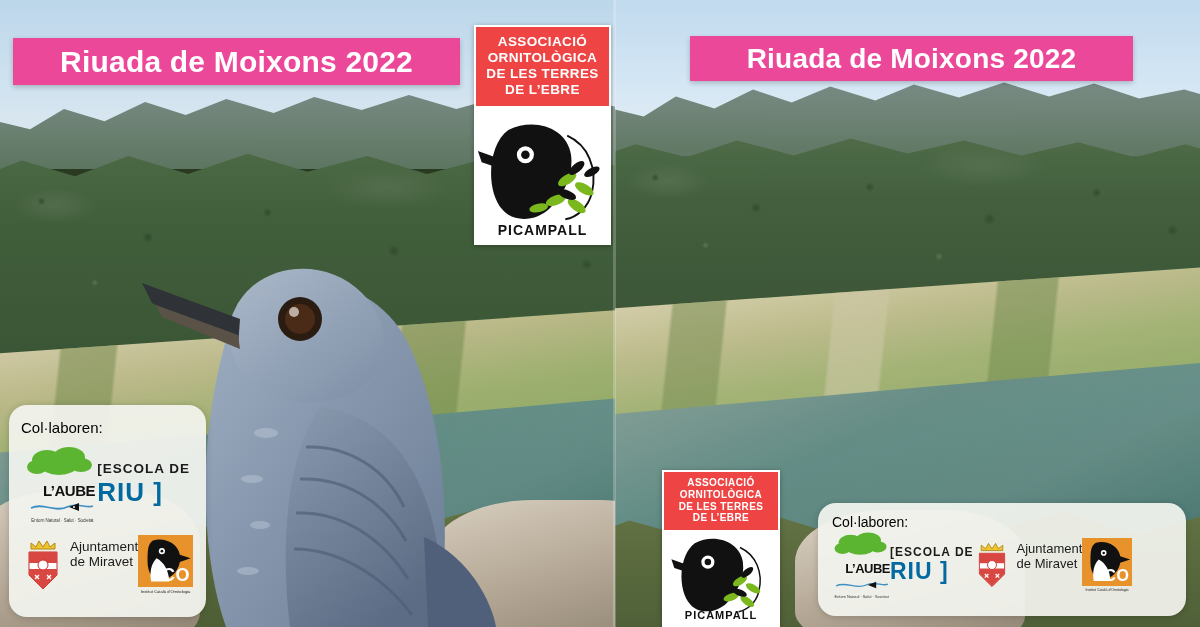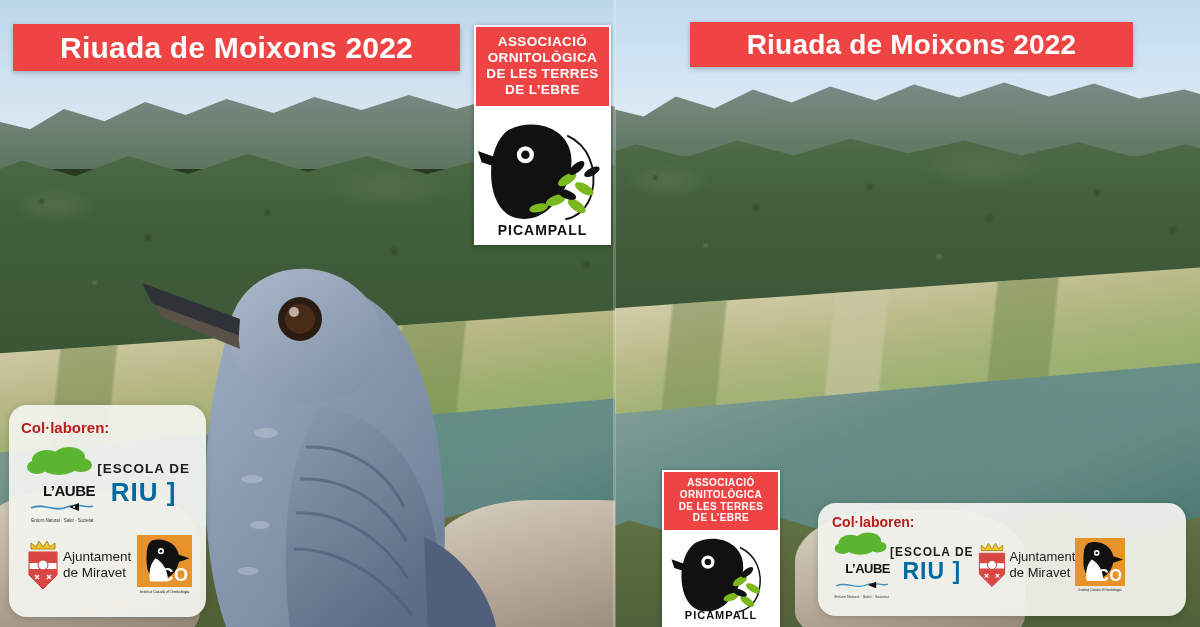--- a/index.html
+++ b/index.html
@@ -83,23 +83,24 @@
   
   .panel { position:absolute; top:0; height:627px; overflow:hidden; }
   .panel-left  { left:0;   width:615px; }
   .panel-right { left:615px; width:585px; }
   .seam { position:absolute; left:613px; top:0; width:3px; height:627px;
           background:rgba(255,255,255,.22); }
 
   
   .title-banner {
     position:absolute;
-    background:#ef4444;
+    background:#ec4899;
     display:flex; align-items:center; justify-content:center;
     box-shadow:0 2px 5px rgba(0,0,0,.22);
+    margin-top:14px;
   }
   .title-banner span {
     color:#FFFFFF;
     font-weight:700;
     letter-spacing:.2px;
     white-space:nowrap;
   }
   #banner-left  { left:13px;  top:24px; width:447px; height:47px; }
   #banner-left span  { font-size:30px; }
 
@@ -132,40 +133,40 @@
   #picampall-main .pic-head { font-size:13.5px; }
   #picampall-main .pic-word { font-size:14px; }
 
   
   .collab {
     position:absolute;
     background:rgba(243,244,239,.93);
     border-radius:18px;
     box-shadow:0 1px 7px rgba(0,0,0,.18);
   }
-  .collab-title { color:#b91c1c; font-weight:700; }
+  .collab-title { color:#000000; font-weight:400; }
   #collab-left  { left:9px; top:405px; width:197px; height:212px; padding:14px 12px; }
   #collab-left .collab-title { font-size:15px; }
 
   .logo-row { display:flex; align-items:center; }
   #collab-left .row1 { margin-top:8px; justify-content:space-between; padding:0 4px; }
   #collab-left .row2 { margin-top:12px; justify-content:space-between; padding:0 2px; }
 
   
   .laube { position:relative; text-align:right; }
   .laube .word { font-weight:700; color:#111; letter-spacing:-.5px; }
   .laube .sub { color:#333; white-space:nowrap; transform:scale(.96); }
 
   
-  .escola { text-align:center; line-height:1; }
+  .escola { line-height:1; }
   .escola .l1 { color:#1b1b1b; font-weight:700; letter-spacing:1px; }
   .escola .l2 { color:#0369a1; font-weight:700; letter-spacing:1px; }
 
   
-  .ajunt { display:flex; align-items:center; }
+  .ajunt { display:flex; gap:7px; }
   .shield-wrap { position:relative; }
   .ajunt .txt { color:#1b1b1b; line-height:1.18; }
 
   
   .ico { text-align:center; }
   .ico .box { background:#E8922B; position:relative; }
   .ico .box .ico-word {
     position:absolute; right:6%; bottom:2%; color:#fff; font-weight:700; letter-spacing:.5px;
   }
   .ico .cap { color:#222; white-space:nowrap; transform:scale(.9); }

